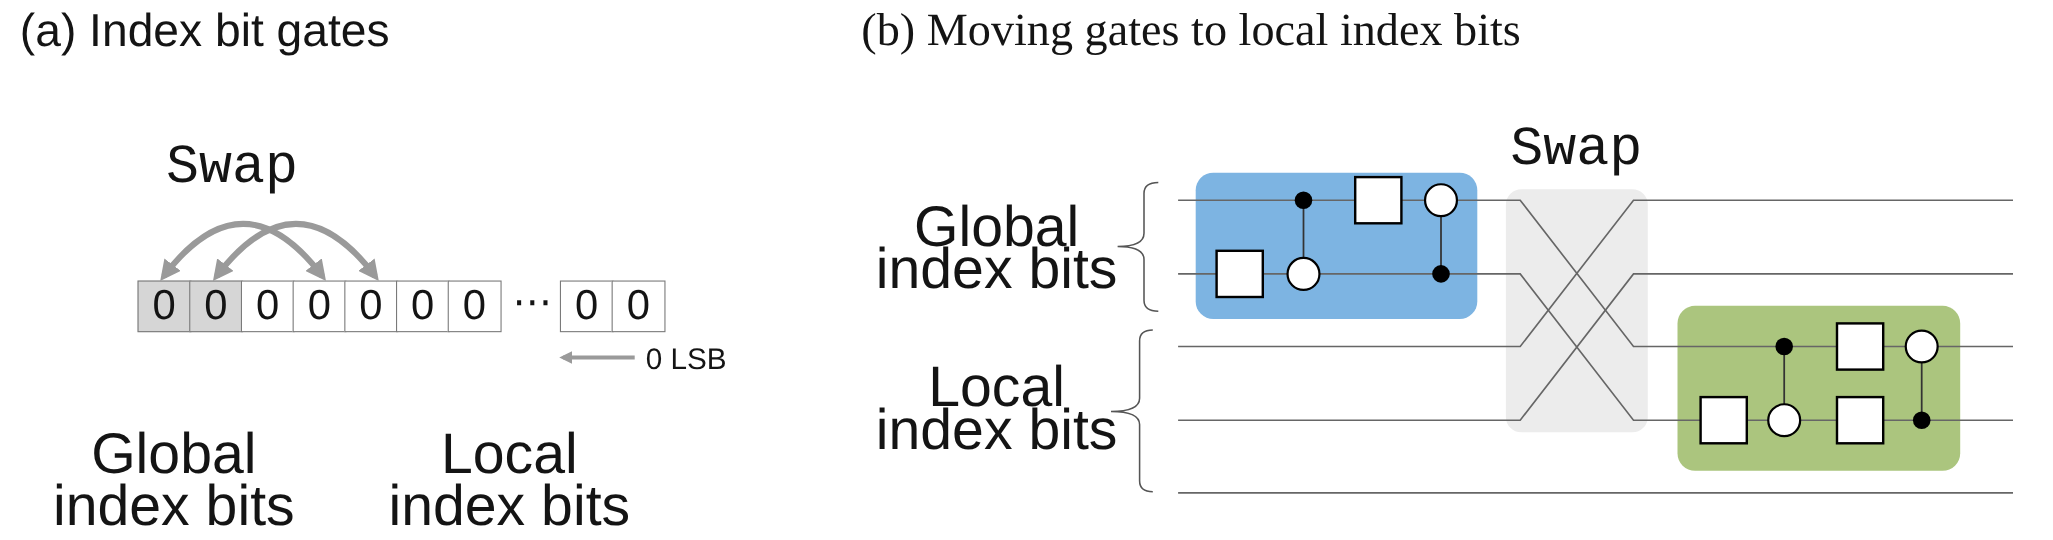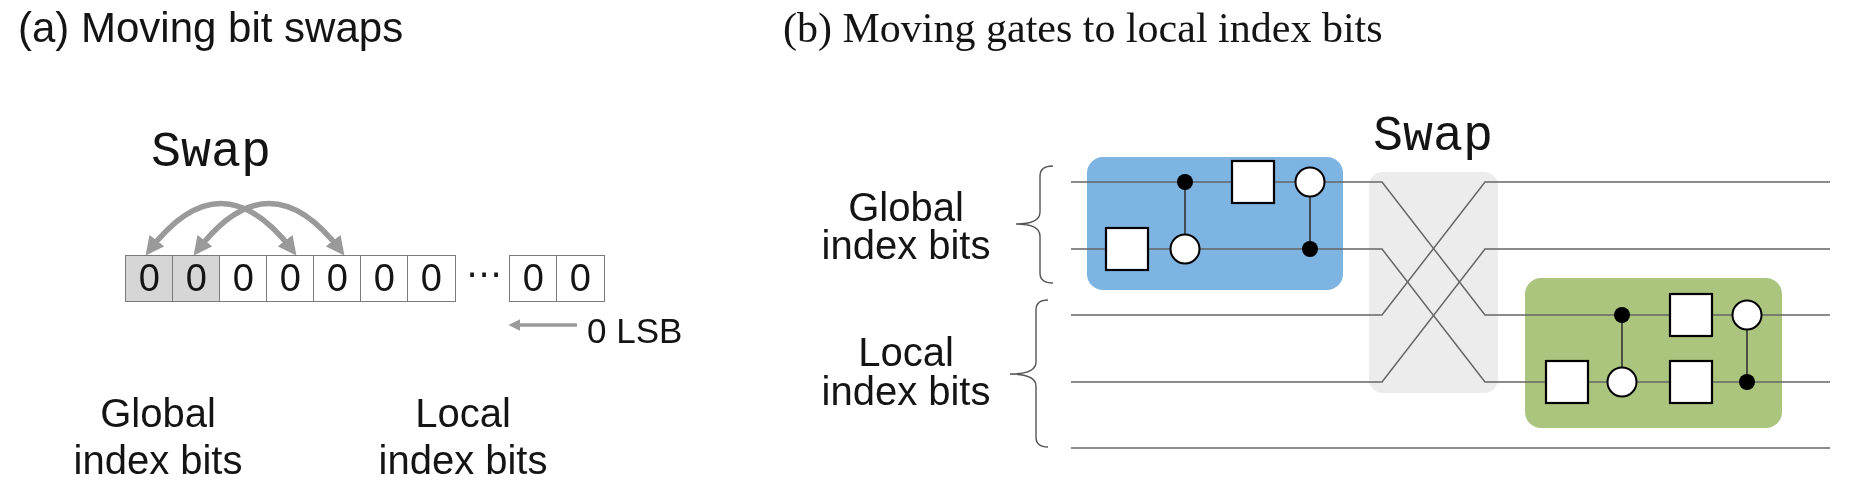--- a/index.html
+++ b/index.html
@@ -3,36 +3,36 @@
 <meta charset="utf-8">
 <style>
   html,body{margin:0;padding:0;background:#ffffff;}
   #stage{
     position:relative;width:1866px;height:491px;background:#ffffff;
     font-family:"Liberation Sans","DejaVu Sans",sans-serif;
     color:#141414;overflow:hidden;
   }
   .abs{position:absolute;}
   .title{font-size:42px;line-height:44px;white-space:nowrap;}
-  .biglabel{font-size:40px;text-align:center;white-space:nowrap;}
+  .biglabel{font-size:52px;text-align:center;white-space:nowrap;}
   .swaplabel{font-size:50px;line-height:44px;text-align:center;white-space:nowrap;font-family:Liberation Mono, monospace;}
   #svg-layer{position:absolute;left:0;top:0;}
   
   #cells-a{position:absolute;left:125px;top:255px;height:48px;display:flex;}
   .cellgroup{display:flex;}
   .bitcell{
     width:46.5px;height:45px;border:1.5px solid #7a7a7a;margin-left:-1.5px;
     display:flex;align-items:center;justify-content:center;
     font-size:38px;background:#ffffff;
   }
   .bitcell:first-child{margin-left:0;}
   .bitcell.shaded{background:#d6d6d6;}
   #dots-a{position:absolute;left:462px;top:250px;width:44px;height:48px;
     display:flex;align-items:center;justify-content:center;font-size:36px;}
-  #lsb-text{position:absolute;left:587px;top:311px;font-size:35px;white-space:nowrap;}
+  #lsb-text{position:absolute;left:587px;top:311px;font-size:27px;white-space:nowrap;}
 </style>
 </head>
 <body>
 
 <div id="stage">
 
   <svg id="svg-layer" width="1866" height="491" viewBox="0 0 1866 491">
       <defs>
         <marker id="ah" viewBox="0 0 10 10" refX="7" refY="5" markerWidth="3.4" markerHeight="3.4" orient="auto-start-reverse">
           <path d="M0,0 L10,5 L0,10 z" fill="#9a9a9a"></path>
@@ -63,21 +63,21 @@
       <rect x="1670" y="294" width="42" height="42" fill="#ffffff" stroke="#000000" stroke-width="2.2"></rect>
       <rect x="1670" y="361" width="42" height="42" fill="#ffffff" stroke="#000000" stroke-width="2.2"></rect>
       <line x1="1747" y1="315" x2="1747" y2="382" stroke="#333333" stroke-width="1.6"></line>
       <circle cx="1747" cy="315" r="14.5" fill="#ffffff" stroke="#000000" stroke-width="2"></circle>
       <circle cx="1747" cy="382" r="8" fill="#000000"></circle>
       <path d="M149,251 Q221,156 293,251" fill="none" stroke="#9a9a9a" stroke-width="5.5" marker-start="url(#ah)" marker-end="url(#ah)"></path>
       <path d="M197,251 Q269,156 341,251" fill="none" stroke="#9a9a9a" stroke-width="5.5" marker-start="url(#ah)" marker-end="url(#ah)"></path>
       <line x1="577" y1="325" x2="512" y2="325" stroke="#9a9a9a" stroke-width="3.5" marker-end="url(#ah)"></line>
     </svg>
 
-  <div class="abs title" style="left:18px;top:6px;">(a) Moving bit swaps</div>
+  <div class="abs title" style="left:18px;top:6px;">(a) Index bit gates</div>
 
   <div class="abs swaplabel" style="left:131px;top:131px;width:160px;">Swap</div>
 
   <div id="cells-a">
     <div class="cellgroup" id="cells-left">
         <div class="bitcell shaded">0</div>
         <div class="bitcell shaded">0</div>
         <div class="bitcell">0</div>
         <div class="bitcell">0</div>
         <div class="bitcell">0</div>

